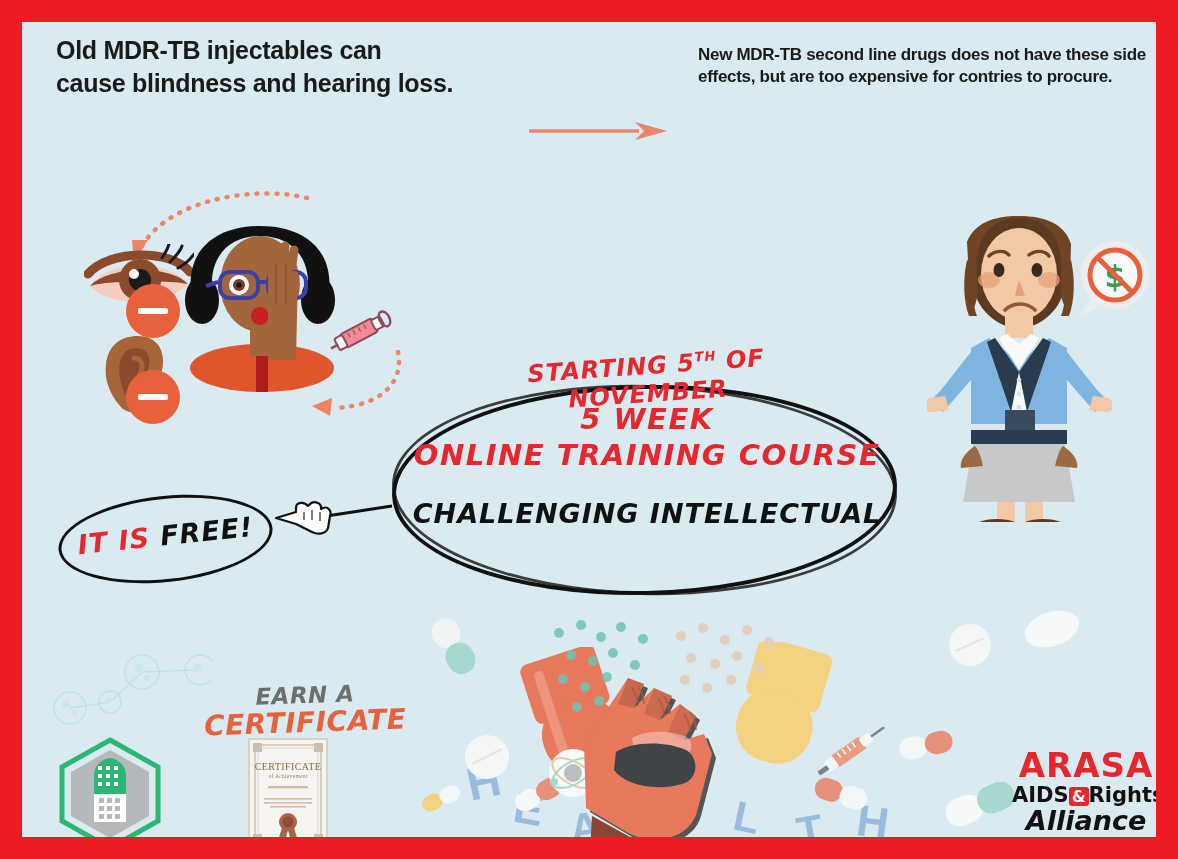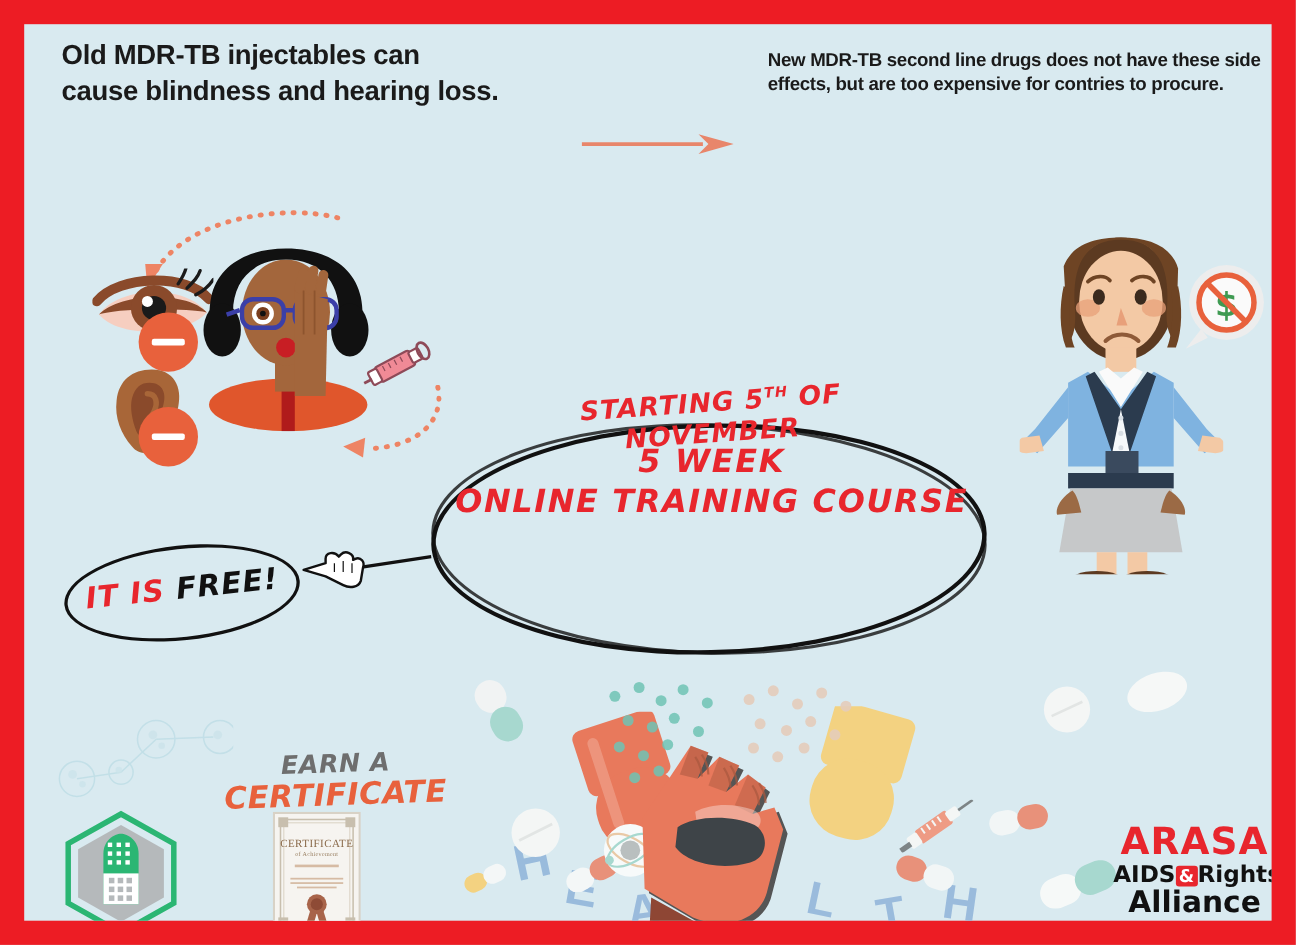--- a/index.html
+++ b/index.html
@@ -130,21 +130,21 @@
   #arasa-top {
     font-family: "DejaVu Sans", sans-serif; font-weight: bold;
     font-size: 34px; color: #E8262D; letter-spacing: 1px; line-height: 1;
   }
   #arasa-mid {
     font-family: "DejaVu Sans", sans-serif; font-weight: bold;
     font-size: 21px; color: #111; line-height: 1.05; margin-top: 2px;
   }
   #arasa-mid .amp { color: #fff; background: #E8262D; padding: 0 3px; border-radius: 3px; font-size: 16px; }
   #arasa-alliance {
-    font-family: "DejaVu Sans", sans-serif; font-weight: bold; 
+    font-family: "DejaVu Sans", sans-serif; font-weight: bold; font-style: italic;
     font-size: 27px; color: #111; line-height: 1.05; margin-top: 1px;
   }
   #arasa-sub {
     font-family: "DejaVu Sans", sans-serif; font-weight: bold;
     font-size: 12.5px; color: #111; margin-top: 1px;
   }
 
   
   .health-letter {
     position: absolute; font-weight: bold; color: #8FB3D9;
@@ -321,20 +321,21 @@
     <div class="ellipse-ring b"></div>
   </div>
 
   <div id="starting-banner">
     <span>STARTING 5</span><sup>TH</sup><span> OF NOVEMBER</span>
   </div>
 
   <div id="ellipse-text">
     <div class="line-red">5 WEEK</div>
     <div class="line-red2">ONLINE TRAINING COURSE</div>
+    <div class="line-black">CHALLENGING INTELLECTUAL</div>
   </div>
 
   <div id="free-bubble">
     <div class="ring"></div>
   </div>
   <div id="free-text">
     <span class="red">IT IS </span><span class="blk">FREE!</span>
   </div>
   <svg id="pointer-hand" viewBox="0 0 120 40">
     <line x1="46" y1="19" x2="118" y2="8" stroke="#111" stroke-width="3"></line>

